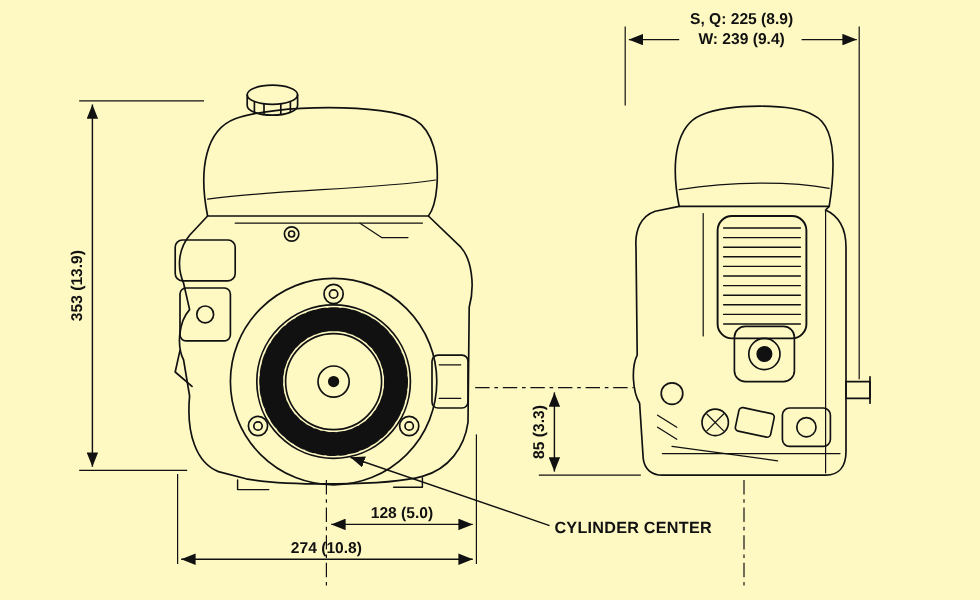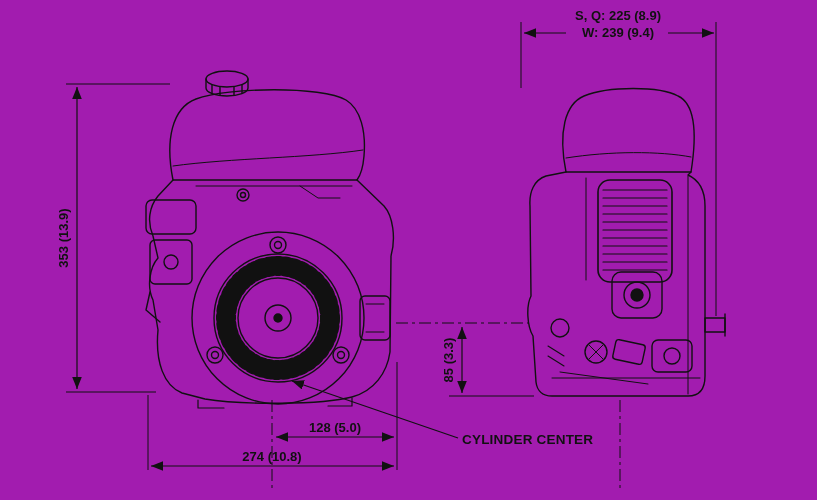--- a/index.html
+++ b/index.html
@@ -1,16 +1,16 @@
 <!DOCTYPE html>
 <html><head>
 <meta charset="utf-8">
 <style>
   html,body{margin:0;padding:0;background:#ffffff;}
-  .stage{width:817px;height:500px;position:relative;background:#a21caf;overflow:hidden;}
+  .stage{width:817px;height:500px;position:relative;background:#fef9c3;overflow:hidden;}
   svg{display:block;}
   .dim-text{font:bold 13px "Liberation Sans", sans-serif;fill:#111111;stroke:none;}
   .note-text{font:bold 13.5px "Liberation Sans", sans-serif;fill:#111111;stroke:none;letter-spacing:.2px;}
 </style>
 </head>
 <body>
 
 <div class="stage">
 <svg width="817" height="500" viewBox="0 0 817 500">
   <defs>

